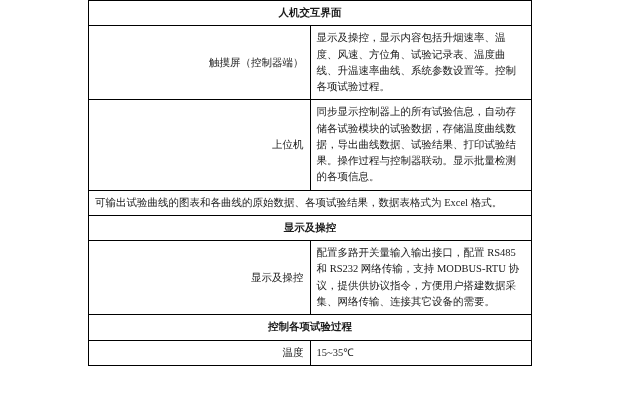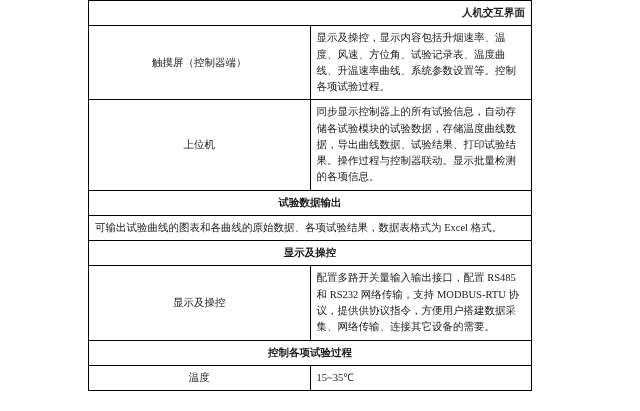--- a/index.html
+++ b/index.html
@@ -34,33 +34,32 @@
     vertical-align: middle;
     word-break: break-all;
   }
   td.section {
     text-align: center;
     font-weight: bold;
     font-size: 11px;
     padding: 3px 6px;
   }
   td.label {
-    text-align: center;
+    text-align: right;
     width: 96px;
   }
   td.value {
     text-align: left;
   }
   td.full {
     text-align: left;
     margin-left: 38px;
   }
   .first-row td {
     border-top: 1px solid #000000;
-    text-align: right;
   }
 </style>
 </head>
 <body>
 
 <div class="page">
   <table class="spec">
     <tbody>
 
       <tr class="first-row">
@@ -68,23 +67,20 @@
       </tr>
       <tr>
         <td class="label">触摸屏（控制器端）</td>
         <td class="value">显示及操控，显示内容包括升烟速率、温度、风速、方位角、试验记录表、温度曲线、升温速率曲线、系统参数设置等。控制各项试验过程。</td>
       </tr>
       <tr>
         <td class="label">上位机</td>
         <td class="value">同步显示控制器上的所有试验信息，自动存储各试验模块的试验数据，存储温度曲线数据，导出曲线数据、试验结果、打印试验结果。操作过程与控制器联动。显示批量检测的各项信息。</td>
       </tr>
 
-      <tr>
-        <td class="section" colspan="2">试验数据输出</td>
-      </tr>
       <tr>
         <td class="full" colspan="2">可输出试验曲线的图表和各曲线的原始数据、各项试验结果，数据表格式为 Excel 格式。</td>
       </tr>
 
       <tr>
         <td class="section" colspan="2">显示及操控</td>
       </tr>
       <tr>
         <td class="label">显示及操控</td>
         <td class="value">配置多路开关量输入输出接口，配置 RS485 和 RS232 网络传输，支持 MODBUS-RTU 协议，提供供协议指令，方便用户搭建数据采集、网络传输、连接其它设备的需要。</td>

